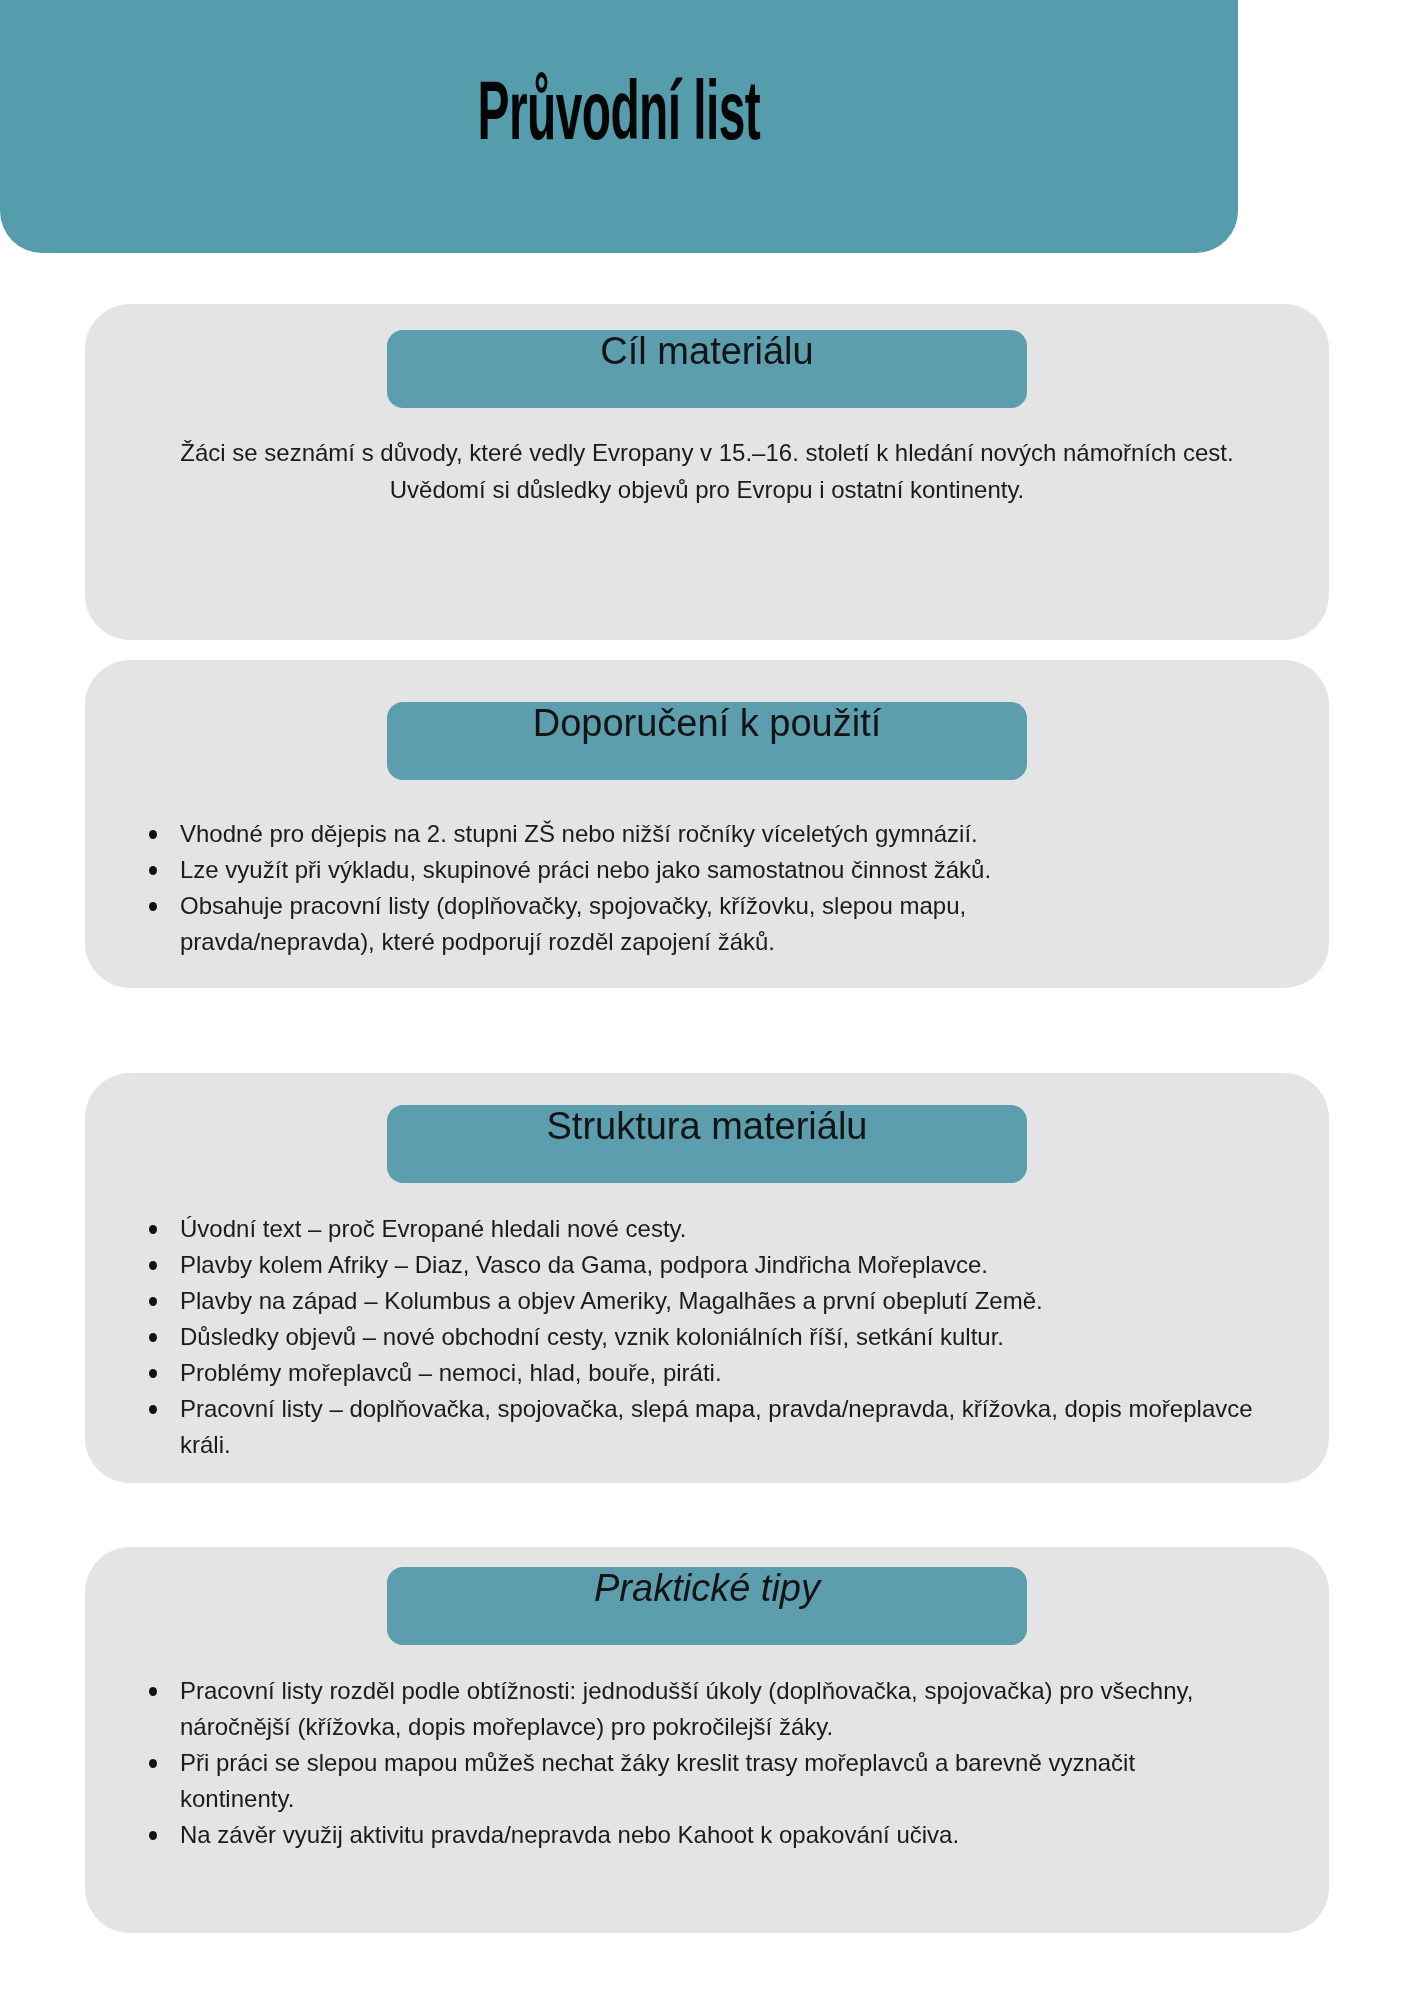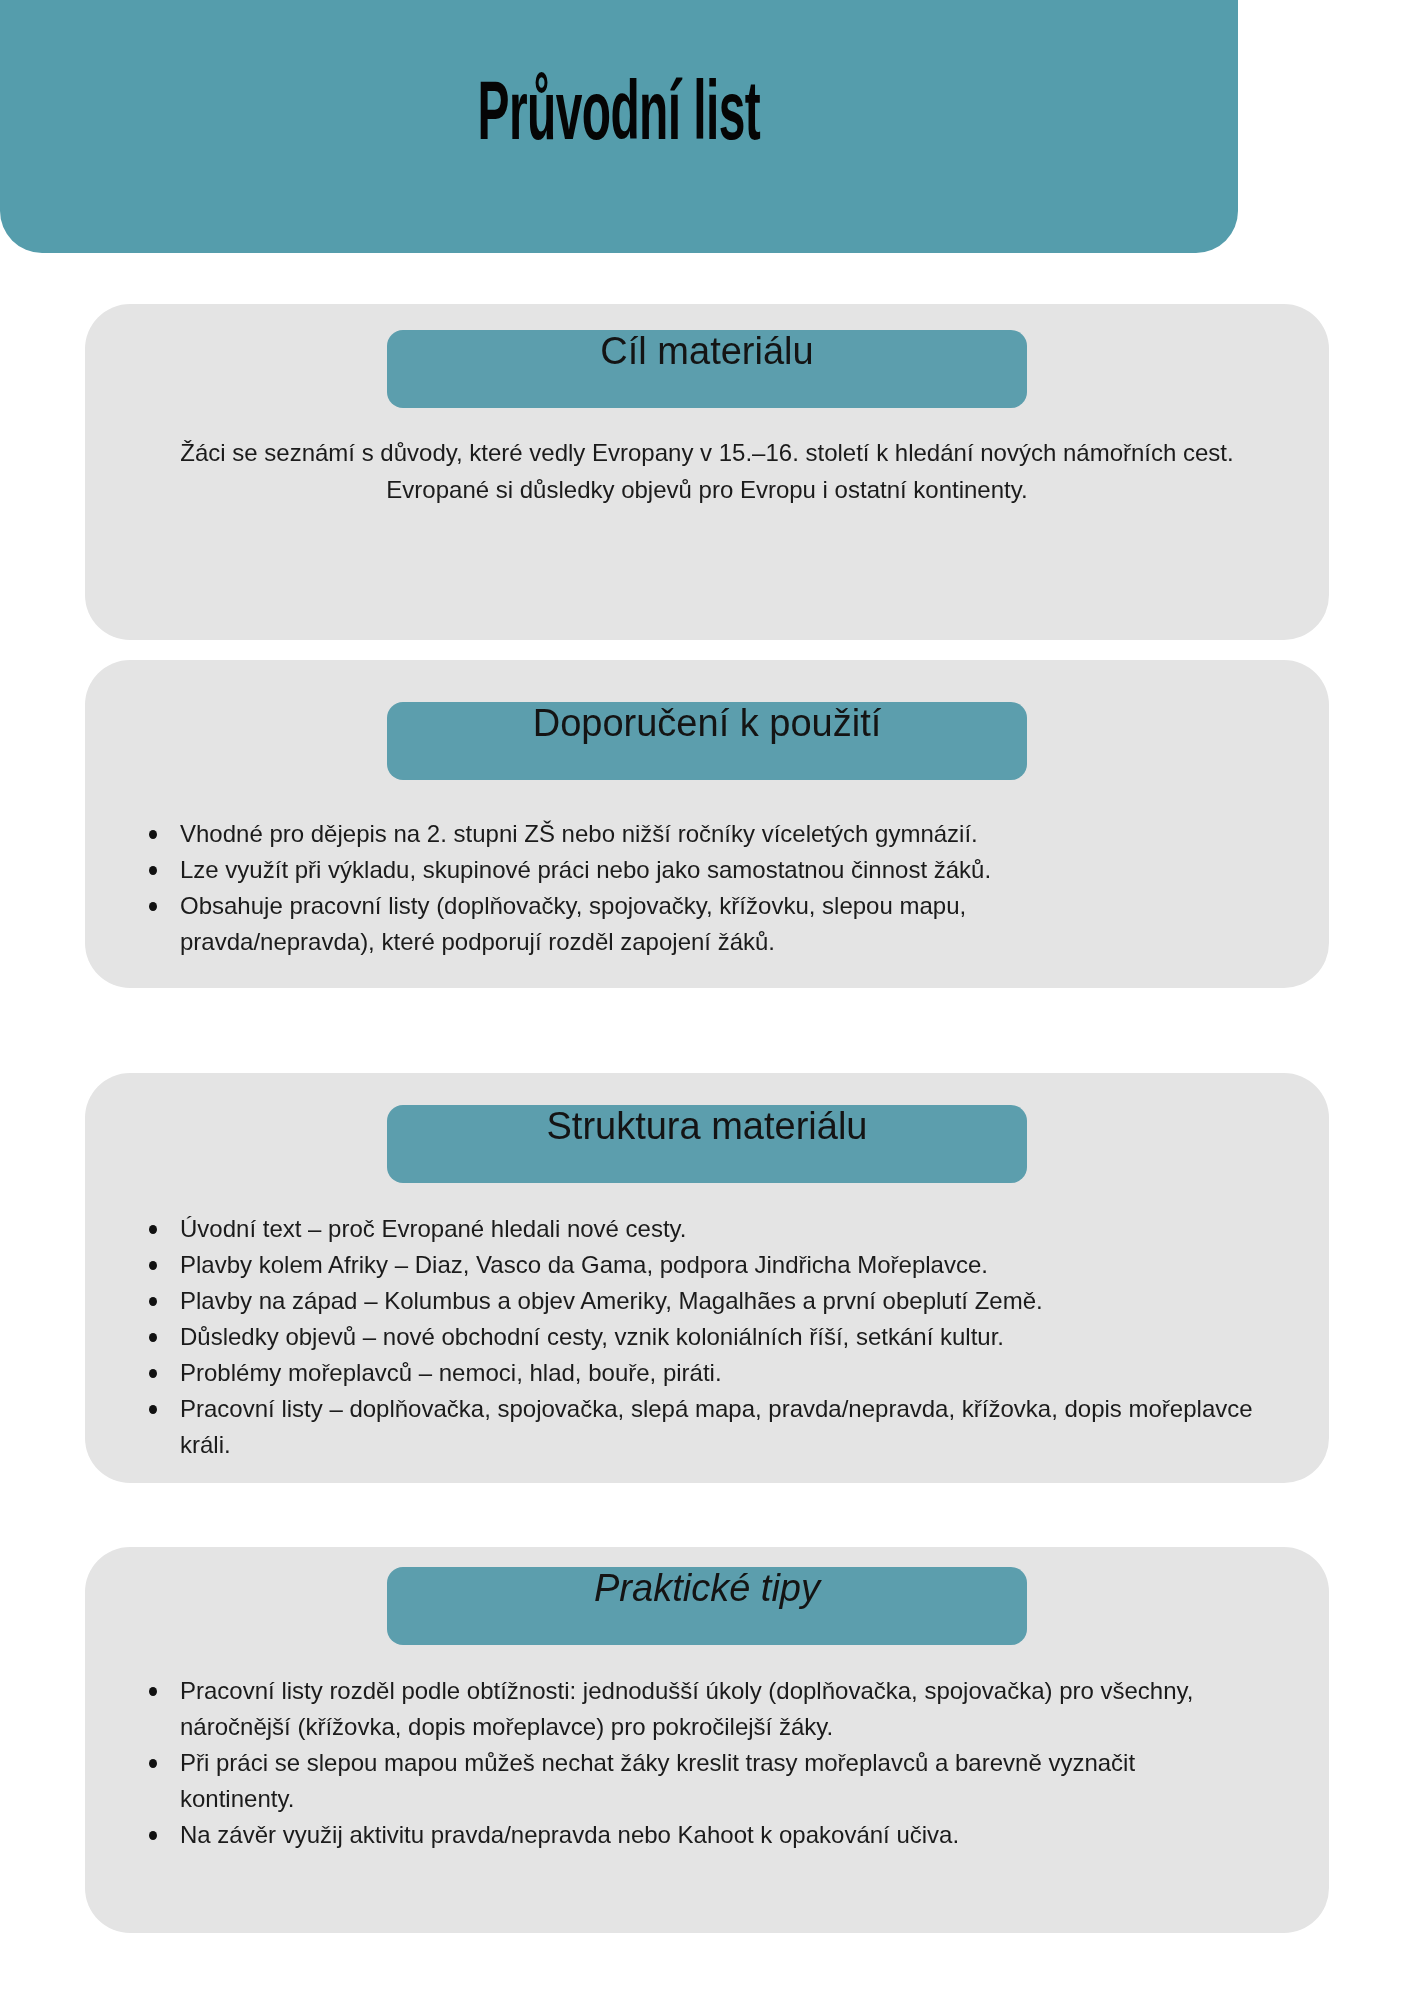--- a/index.html
+++ b/index.html
@@ -120,21 +120,21 @@
 <header class="header-band">
   <h1 class="page-title"><span class="condensed">Průvodní list</span></h1>
 </header>
 
 <section class="card card-1">
   <div class="pill">
     <span class="heading">Cíl materiálu</span>
   </div>
   <div class="center-text">
     <p>Žáci se seznámí s důvody, které vedly Evropany v 15.–16. století k hledání nových námořních cest.</p>
-    <p>Evropané si důsledky objevů pro Evropu i ostatní kontinenty.</p>
+    <p>Uvědomí si důsledky objevů pro Evropu i ostatní kontinenty.</p>
   </div>
 </section>
 
 <section class="card card-2">
   <div class="pill">
     <span class="heading">Doporučení k použití</span>
   </div>
   <ul class="bullets">
     <li>Vhodné pro dějepis na 2. stupni ZŠ nebo nižší ročníky víceletých gymnázií.</li>
     <li>Lze využít při výkladu, skupinové práci nebo jako samostatnou činnost žáků.</li>

